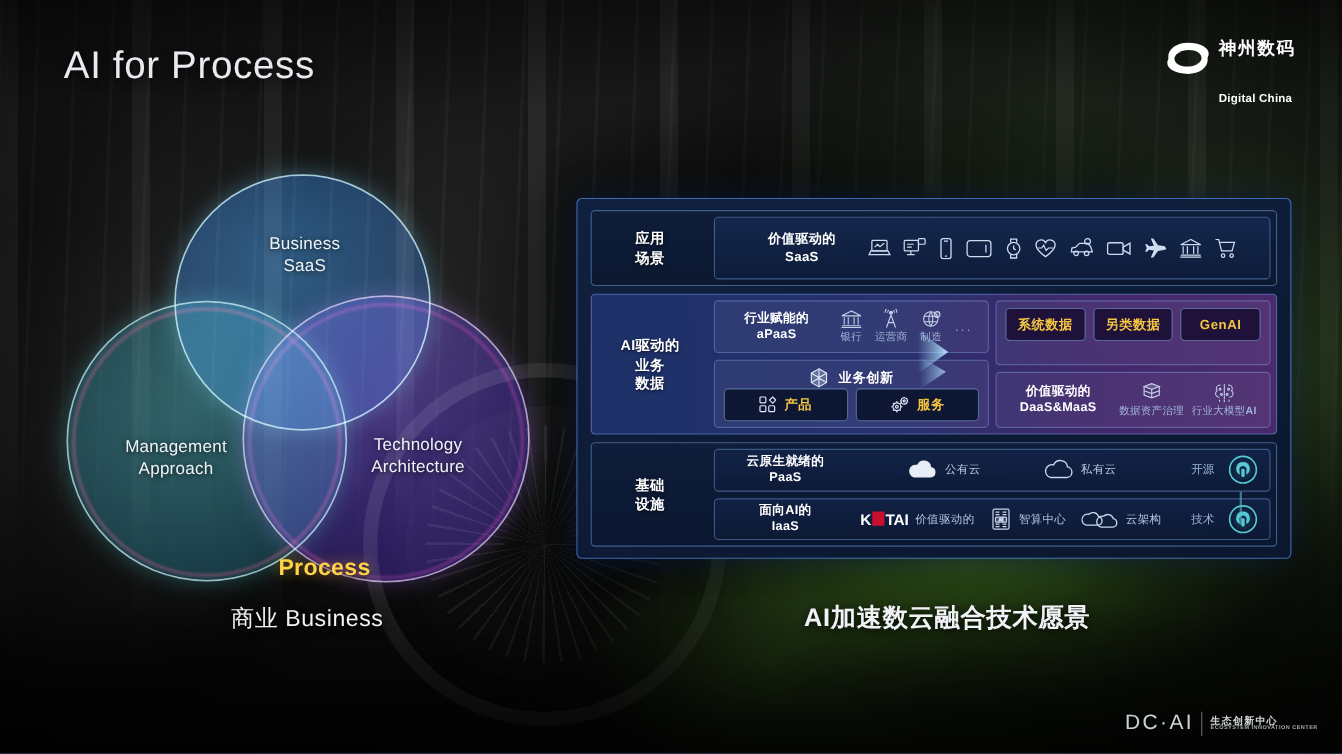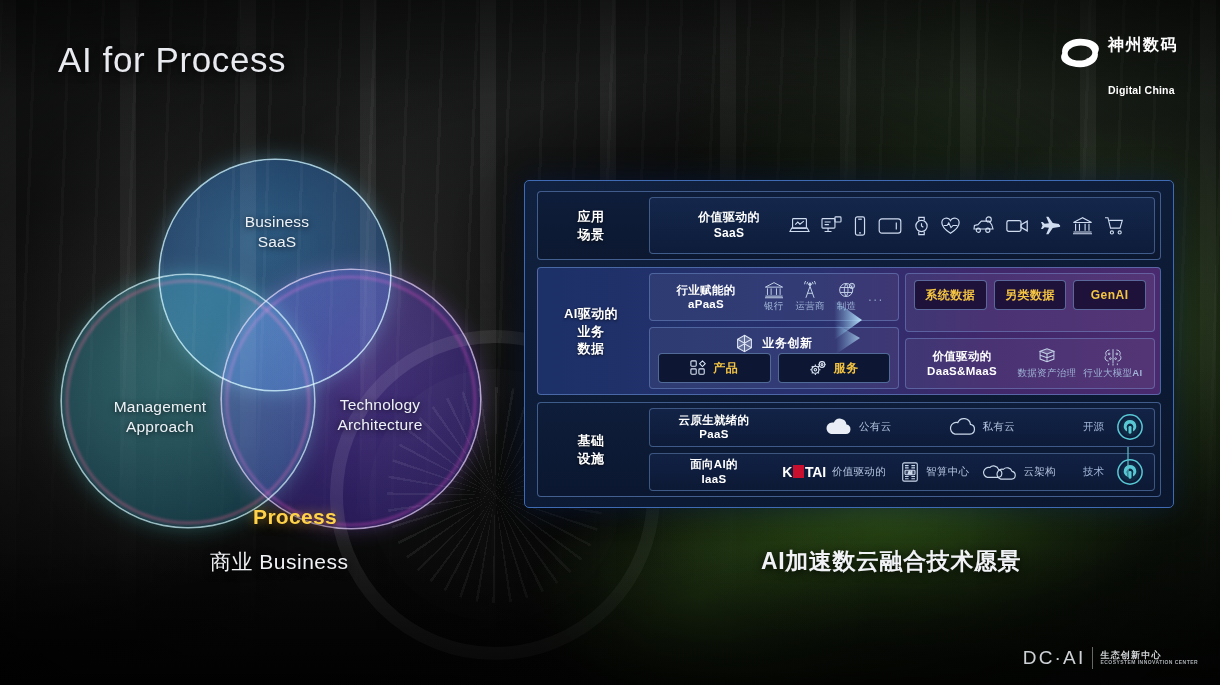--- a/index.html
+++ b/index.html
@@ -138,21 +138,21 @@
     text-shadow: 0 0 12px rgba(255,190,40,.55), 0 2px 4px rgba(0,0,0,.6);
   }
 
   
   .caption {
     position: absolute; color: #f0f2f5; font-weight: 500;
     text-shadow: 0 2px 8px rgba(0,0,0,.85);
     margin-left: 40px;
   }
   .caption-left  { left: 170px; top: 548px; font-size: 21px; letter-spacing: .5px; }
-  .caption-right { left: 721px; top: 546px; font-size: 23px; font-weight: 700; letter-spacing: .6px; }
+  .caption-right { left: 691px; top: 546px; font-size: 23px; font-weight: 700; letter-spacing: .6px; }
 
   
   .panel {
     position: absolute; left: 524px; top: 180px; width: 650px; height: 328px;
     background: linear-gradient(160deg, #10213f 0%, #0d1b36 55%, #0b172e 100%);
     border: 1.5px solid #3f6bb5;
     border-radius: 5px;
     padding: 10px 12px;
     display: flex; flex-direction: column; gap: 7px;
     box-shadow: 0 0 28px rgba(10,25,60,.75);

